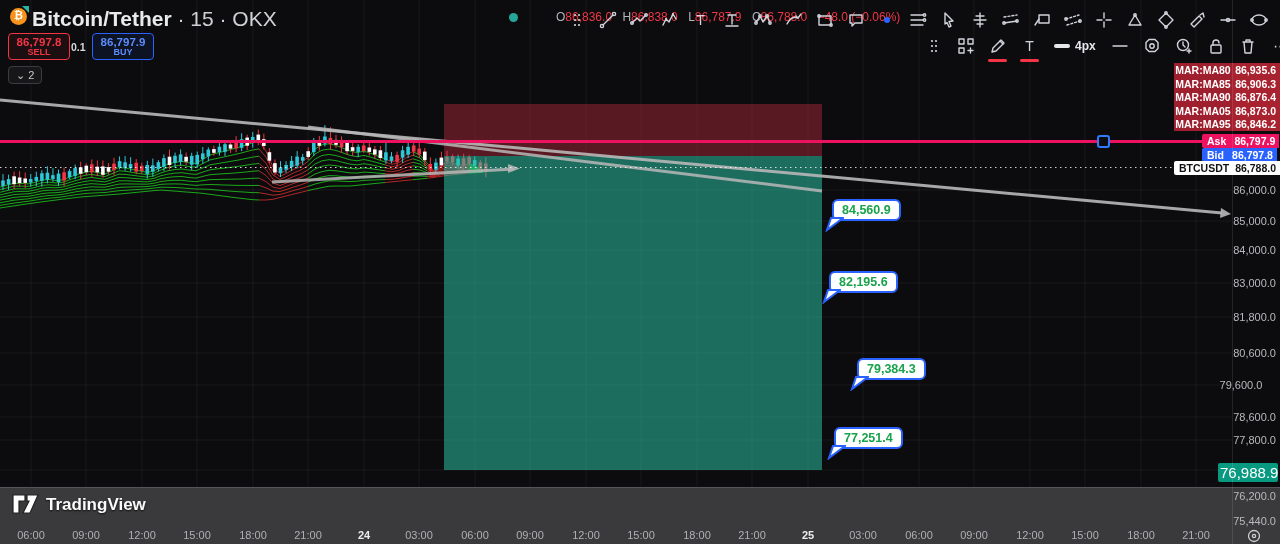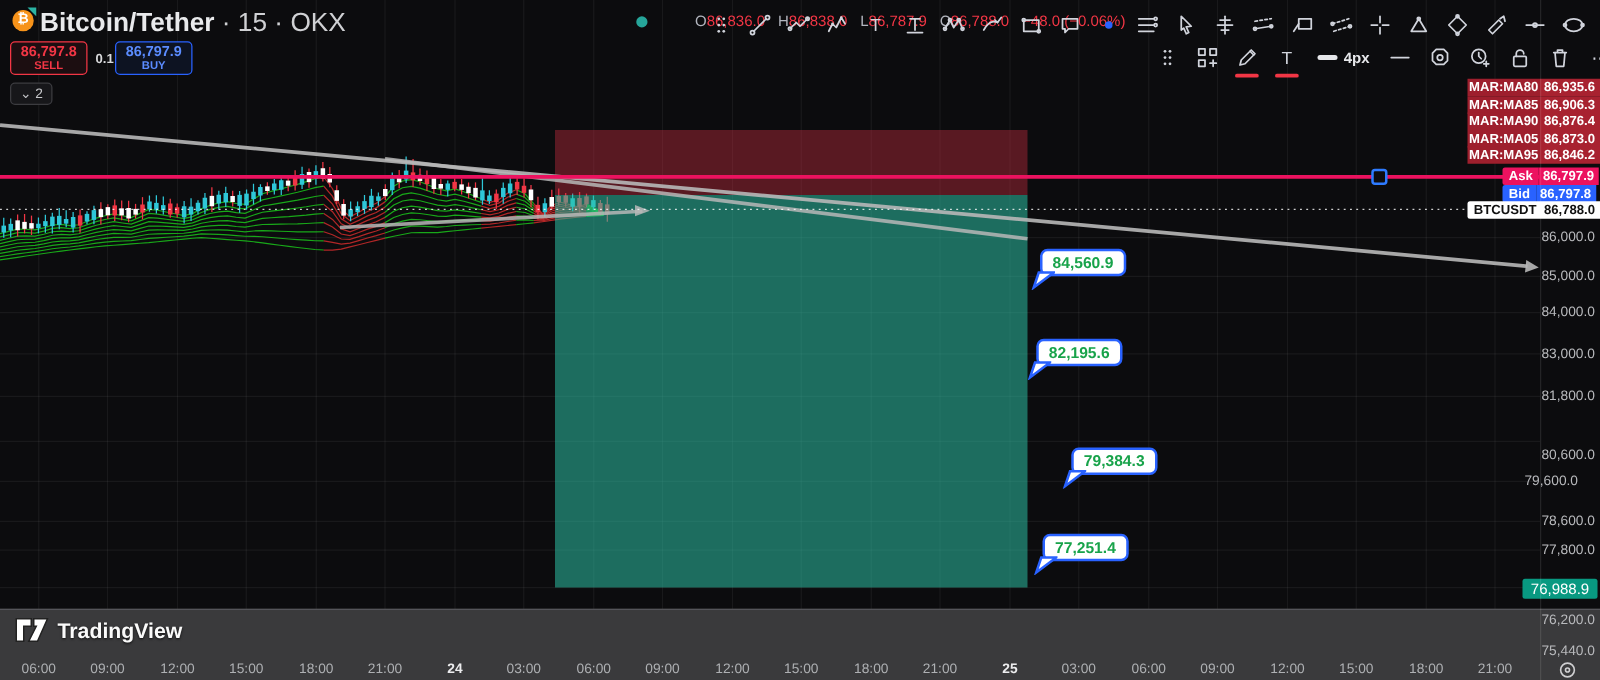--- a/index.html
+++ b/index.html
@@ -34,21 +34,21 @@
 
   
   .trade-btn { position:absolute; top:33px; width:62px; height:27px; border-radius:4px;
     text-align:center; cursor:pointer; line-height:1.05; padding-top:2px; }
   #sell-btn { left:8px; border:1px solid #f23645; background:#1c0e11; }
   #sell-btn .p { color:#f23645; font-size:11.5px; font-weight:bold; }
   #sell-btn .l { color:#f23645; font-size:9px; font-weight:bold; }
   #buy-btn { left:92px; border:1px solid #2962ff; background:#0d1322; }
   #buy-btn .p { color:#5b8cff; font-size:11.5px; font-weight:bold; }
   #buy-btn .l { color:#5b8cff; font-size:9px; font-weight:bold; }
-  #spread { position:absolute; left:71px; top:41px; width:20px; text-align:right;
+  #spread { position:absolute; left:71px; top:41px; width:20px; text-align:left;
     color:#d8d9db; font-size:10.5px; font-weight:bold; }
   #collapse-chip { position:absolute; left:8px; top:66px; height:18px; padding:0 7px;
     border:1px solid #3c3c40; border-radius:4px; background:#17171a; color:#c8c9cc;
     font-size:11px; line-height:16px; cursor:pointer; }
 
   
   .tbar { position:absolute; display:flex; align-items:center; }
   #tbar1 { left:563px; top:6px; height:28px; gap:4px; }
   #tbar2 { left:920px; top:33px; height:26px; gap:5px; }
   .icon { width:27px; height:26px; display:flex; align-items:center; justify-content:center;
@@ -65,21 +65,21 @@
   
   .ma-row { position:absolute; display:flex; font-size:10.5px; font-weight:bold; color:#fff; }
   .ma-row .tag { width:58px; text-align:center; background:#9e1f2d; padding:1px 0; }
   .ma-row .val { width:48px; text-align:right; background:#a82230; padding:1px 4px 1px 0; }
   .px-row { position:absolute; display:flex; font-size:10.5px; font-weight:bold; }
   .px-row .tag { text-align:left; padding:1px 5px; border-radius:2px 0 0 2px; }
   .px-row .val { width:48px; text-align:right; padding:1px 4px 1px 0; }
 
   .tick { position:absolute; right:4px; width:70px; text-align:right; font-size:11px;
     color:#b9babd; }
-  #hl-price { position:absolute; right:2px; width:60px; text-align:center; font-size:12px;
+  #hl-price { position:absolute; right:2px; width:60px; text-align:center; font-size:15px;
     color:#fff; background:#089981; border-radius:2px; padding:1px 2px; }
 
   #axis-sep { position:absolute; left:1232px; top:0; width:1px; height:544px;
     background:rgba(255,255,255,0.10); }
 
   
   .t-label { position:absolute; top:529px; transform:translateX(-50%); font-size:11px;
     color:#aeb0b3; }
   .t-label.major { color:#ececee; font-weight:bold; }
   #axis-gear { position:absolute; left:1246px; top:528px; width:16px; height:16px;
@@ -669,21 +669,21 @@
     <span class="tag" style="background:#fff;color:#111;width:58px;">BTCUSDT</span>
     <span class="val" style="background:#fff;color:#111;">86,788.0</span>
   </div>
 
   <div id="price-ticks">
       <div class="tick" style="top: 184px;">86,000.0</div>
       <div class="tick" style="top: 215px;">85,000.0</div>
       <div class="tick" style="top: 244px;">84,000.0</div>
       <div class="tick" style="top: 277px;">83,000.0</div>
       <div class="tick" style="top: 311px;">81,800.0</div>
-      <div class="tick" style="top: 347px; margin-top: 11px;">80,600.0</div>
+      <div class="tick" style="top: 347px;">80,600.0</div>
       <div class="tick" style="top: 379px; text-align: center;">79,600.0</div>
       <div class="tick" style="top: 411px;">78,600.0</div>
       <div class="tick" style="top: 434px;">77,800.0</div>
       <div class="tick" style="top: 490px;">76,200.0</div>
       <div class="tick" style="top: 515px;">75,440.0</div>
     </div>
   <div id="hl-price" style="top: 463px;">76,988.9</div>
   <div id="axis-sep"></div>
 
   <div id="time-ticks">

